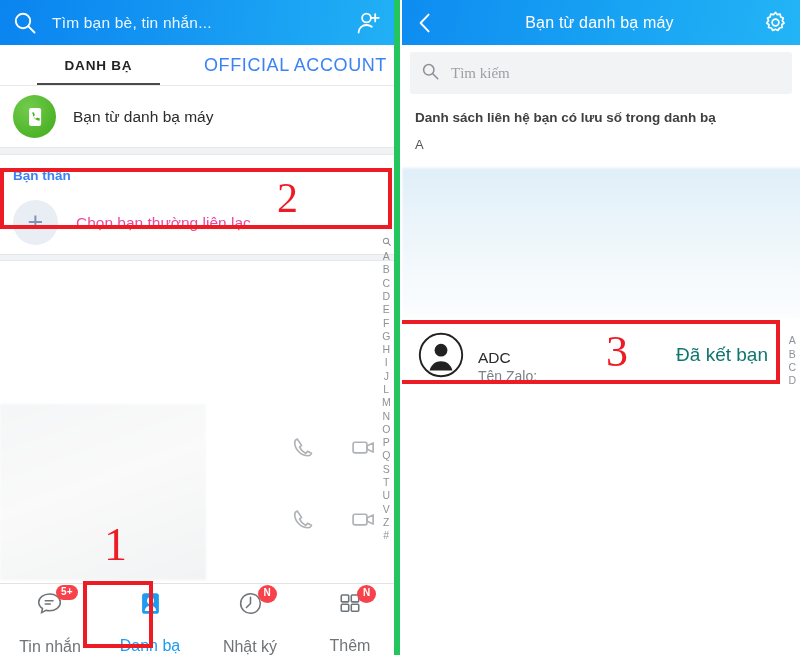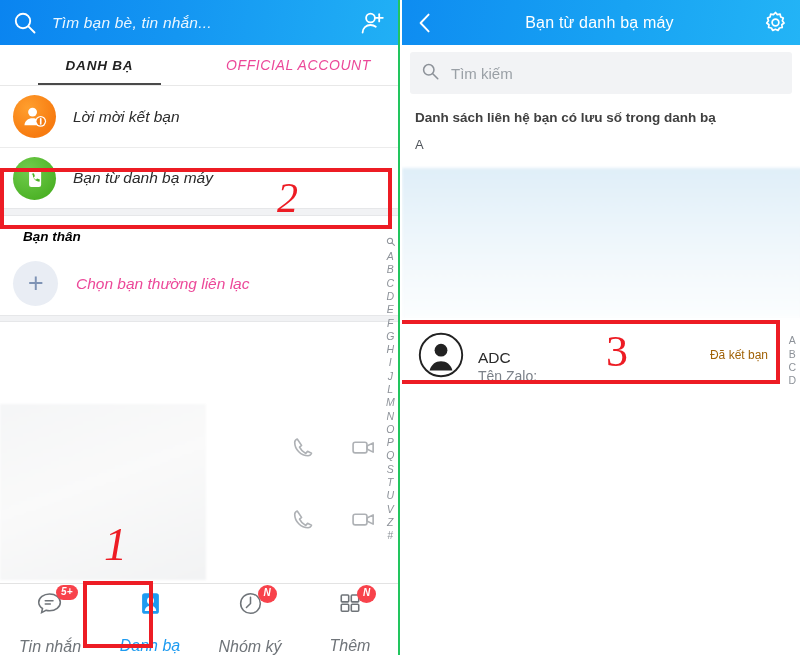--- a/index.html
+++ b/index.html
@@ -5,21 +5,21 @@
   * { box-sizing: border-box; margin: 0; padding: 0; }
   html, body {
     width: 800px; height: 655px;
     font-family: "Liberation Sans", sans-serif;
     background: #ffffff;
     overflow: hidden;
   }
   .screen { position: relative; width: 800px; height: 655px; display: flex; }
 
   .panel { position: relative; width: 400px; height: 655px; background: #fff; overflow: hidden; }
-  .panel.left { border-right: 2px solid #22c55e; font-style: italic; }
+  .panel.left { border-right: 6px solid #22c55e; }
   .panel.right { border-left: 2px solid #ffffff; }
 
   
   .hdr {
     height: 45px; width: 100%;
     display: flex; align-items: center;
     background: linear-gradient(100deg, #0a84f0 0%, #1496f2 45%, #21b0f5 100%);
     color: #fff;
     padding: 0 12px;
   }
@@ -37,21 +37,21 @@
   .hdr-title { font-size: 16px; font-weight: 400; color: #fff; letter-spacing: .2px; }
   .hdr-gear { width: 25px; height: 25px; flex: 0 0 25px; }
 
   
   .tabs { display: flex; height: 41px; background: #fff; border-bottom: 1px solid #e8e8e8; }
   .tab {
     flex: 1; display: flex; align-items: center; justify-content: center;
     font-size: 13.5px; font-weight: bold; letter-spacing: .8px; position: relative;
   }
   .tab.active { color: #232323; }
-  .tab.inactive { color: #ec4899; font-weight: normal; letter-spacing: .6px; font-size: 14px; }
+  .tab.inactive { color: #3b82f6; font-weight: normal; letter-spacing: .6px; font-size: 18px; }
   .tab.active::after {
     content: ""; position: absolute; bottom: 0; left: 19%; width: 62%;
     height: 2.5px; background: #4a4a4a;
   }
 
   
   .row {
     display: flex; align-items: center; height: 61px; padding-left: 13px;
     background: #fff; position: relative;
   }
@@ -59,21 +59,21 @@
   .row-icon {
     width: 43px; height: 43px; border-radius: 50%;
     display: flex; align-items: center; justify-content: center; flex: 0 0 43px;
   }
   .icon-orange { background: radial-gradient(circle at 35% 30%, #ff9f2e 0%, #f77b10 70%); }
   .icon-green  { background: radial-gradient(circle at 35% 30%, #71cc4d 0%, #4cb226 75%); }
   .row-label { margin-left: 17px; font-size: 15.5px; color: #2b2b2b; }
 
   .sep { height: 8px; background: #f1f2f4; border-top: 1px solid #e6e7e9; border-bottom: 1px solid #e6e7e9; }
 
-  .section-title { font-size: 13.5px; font-weight: bold; color: #000000; padding: 13px 0 8px 23px; }
+  .section-title { font-size: 13.5px; font-weight: bold; color: #3b82f6; padding: 13px 0 8px 13px; }
 
   .pick-row { display: flex; align-items: center; height: 63px; padding-left: 13px; background: #fff; }
   .plus-circle {
     width: 45px; height: 45px; border-radius: 50%; background: #e9edf4;
     display: flex; align-items: center; justify-content: center; flex: 0 0 45px;
   }
   .plus-circle span { font-size: 27px; color: #7e93b5; line-height: 1; font-weight: 300; }
   .pick-label { margin-left: 18px; font-size: 15.5px; color: #ec4899; }
 
   .thin-sep { height: 7px; background: #f1f2f4; border-top: 1px solid #e6e7e9; border-bottom: 1px solid #e6e7e9; }
@@ -114,32 +114,32 @@
     position: absolute; top: -5px; right: -13px;
     background: #f8424b; color: #fff; border-radius: 10px;
     font-size: 10px; font-weight: bold; padding: 1.5px 5px; min-width: 19px;
     text-align: center; line-height: 1.25;
   }
   .badge.round { border-radius: 50%; padding: 2px 0; width: 18px; height: 18px; }
 
   
   .search-bar {
     height: 42px; margin: 7px 8px 0 8px; background: #f2f3f5; border-radius: 3px;
-    display: flex; align-items: center; padding-left: 11px;
+    display: flex; align-items: center; padding-left: 11px; font-family: Liberation Serif, serif;
   }
   .search-bar .ph { margin-left: 11px; font-size: 15px; color: #9aa0a6; }
   .note { font-size: 13.5px; font-weight: bold; color: #404040; padding: 16px 0 0 13px; }
   .letter-head { font-size: 13px; color: #50555b; padding: 12px 0 6px 13px; }
 
   .contact-row { display: flex; align-items: center; height: 62px; padding-left: 16px; background: #fff; }
   .avatar-c { width: 46px; height: 46px; flex: 0 0 46px; }
   .contact-text { margin-left: 14px; display: flex; flex-direction: column; justify-content: center; margin-top: 23px; }
   .contact-name { font-size: 15.5px; color: #2b2b2b; line-height: 1.25; }
   .contact-sub { font-size: 14px; color: #7b8189; line-height: 1.3; }
-  .contact-status { margin-left: auto; margin-right: 34px; font-size: 12px; color: #a16207; }
+  .contact-status { margin-left: auto; margin-right: 34px; font-size: 19px; color: #0f766e; }
 
   
   .redbox { position: absolute; border: 4px solid #ed1c24; pointer-events: none; }
   .rednum {
     position: absolute; color: #ed1c24; font-size: 42px; font-weight: 400;
     font-family: "Liberation Serif", serif; line-height: 1;
   }
 </style>
 </head>
 <body>
@@ -168,32 +168,20 @@
 
     <div class="tabs">
       <div class="tab active">
         <span>DANH BẠ</span>
       </div>
       <div class="tab inactive">
         <span>OFFICIAL ACCOUNT</span>
       </div>
     </div>
 
-    <div class="row">
-      <span class="row-icon icon-orange">
-        <svg viewBox="0 0 28 28" width="27" height="27">
-          <circle cx="12" cy="9.4" r="4.6" fill="#fff"></circle>
-          <path d="M3.6 23.2c0-4.6 3.8-7.4 8.4-7.4s8.4 2.8 8.4 7.4z" fill="#fff"></path>
-          <circle cx="20.4" cy="19" r="5.6" fill="#fff"></circle>
-          <circle cx="20.4" cy="19" r="4.3" fill="#f47b10"></circle>
-          <rect x="19.6" y="15.6" width="1.7" height="6.9" rx=".8" fill="#fff"></rect>
-        </svg>
-      </span>
-      <span class="row-label">Lời mời kết bạn</span>
-    </div>
 
     <div class="row">
       <span class="row-icon icon-green">
         <svg viewBox="0 0 28 28" width="26" height="26">
           <rect x="7.6" y="4.4" width="13" height="19.4" rx="2.4" fill="#fff"></rect>
           <path d="M11.6 10.2c0 4.3 3.2 7.5 7.2 7.9l.45-2.5-3.05-1.1-1.2 1.35c-1.1-.7-1.95-1.6-2.5-2.7l1.4-1.1-1.05-3.1-2.1.5c-.1.25-.15.5-.15.75z" fill="#4cb226"></path>
         </svg>
       </span>
       <span class="row-label">Bạn từ danh bạ máy</span>
     </div>
@@ -300,21 +288,21 @@
 
 
       <div class="nav-item">
         <div class="nav-icon-wrap">
           <svg viewBox="0 0 28 28" width="27" height="27" fill="none" stroke="#6f7479" stroke-width="1.6">
             <circle cx="14" cy="14" r="10.2"></circle>
             <path d="M14 7.6V14l-4.2 4.2" stroke-linecap="round" stroke-linejoin="round"></path>
           </svg>
           <span class="badge round">N</span>
         </div>
-        <span class="nav-label">Nhóm ký</span>
+        <span class="nav-label">Nhật ký</span>
       </div>
 
       <div class="nav-item">
         <div class="nav-icon-wrap">
           <svg viewBox="0 0 28 28" width="26" height="26" fill="none" stroke="#6f7479" stroke-width="1.7">
             <rect x="4.6" y="5.4" width="8" height="7.4" rx="1"></rect>
             <rect x="15.4" y="5.4" width="8" height="7.4" rx="1"></rect>
             <rect x="4.6" y="15.4" width="8" height="7.4" rx="1"></rect>
             <rect x="15.4" y="15.4" width="8" height="7.4" rx="1"></rect>
           </svg>

